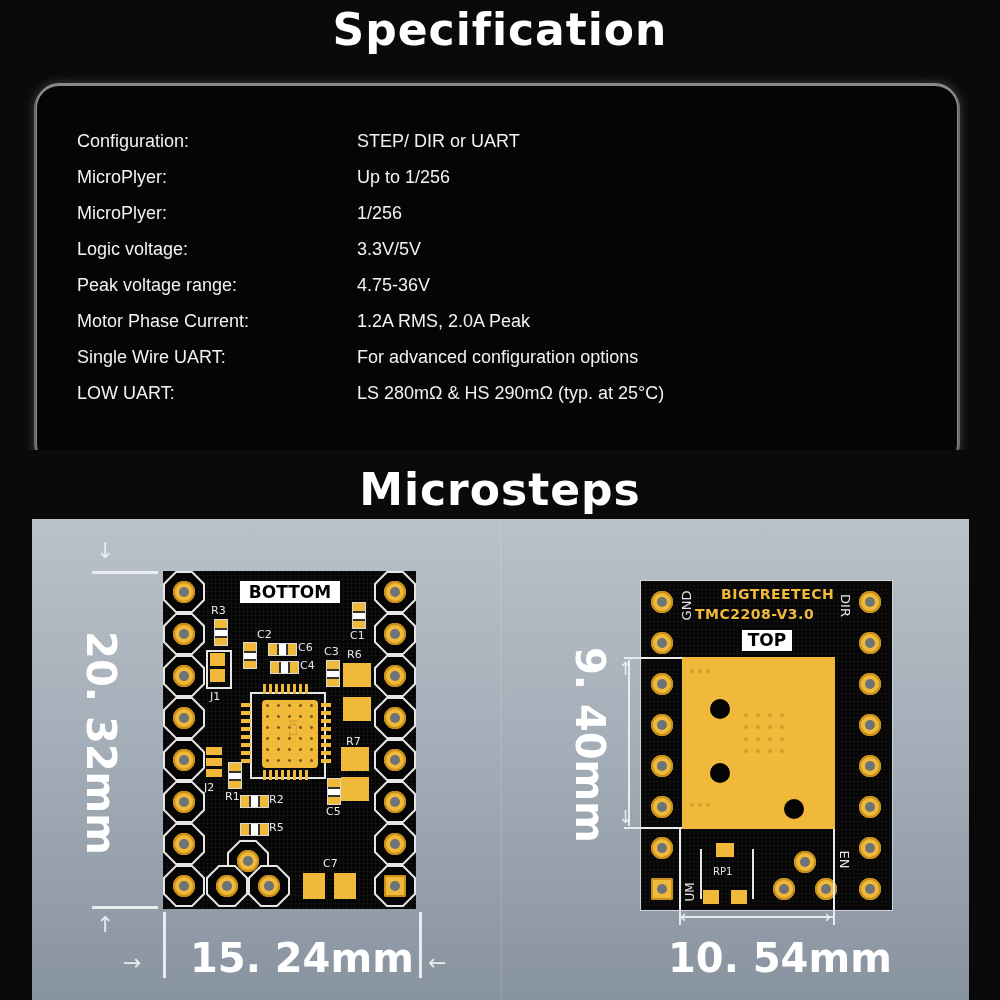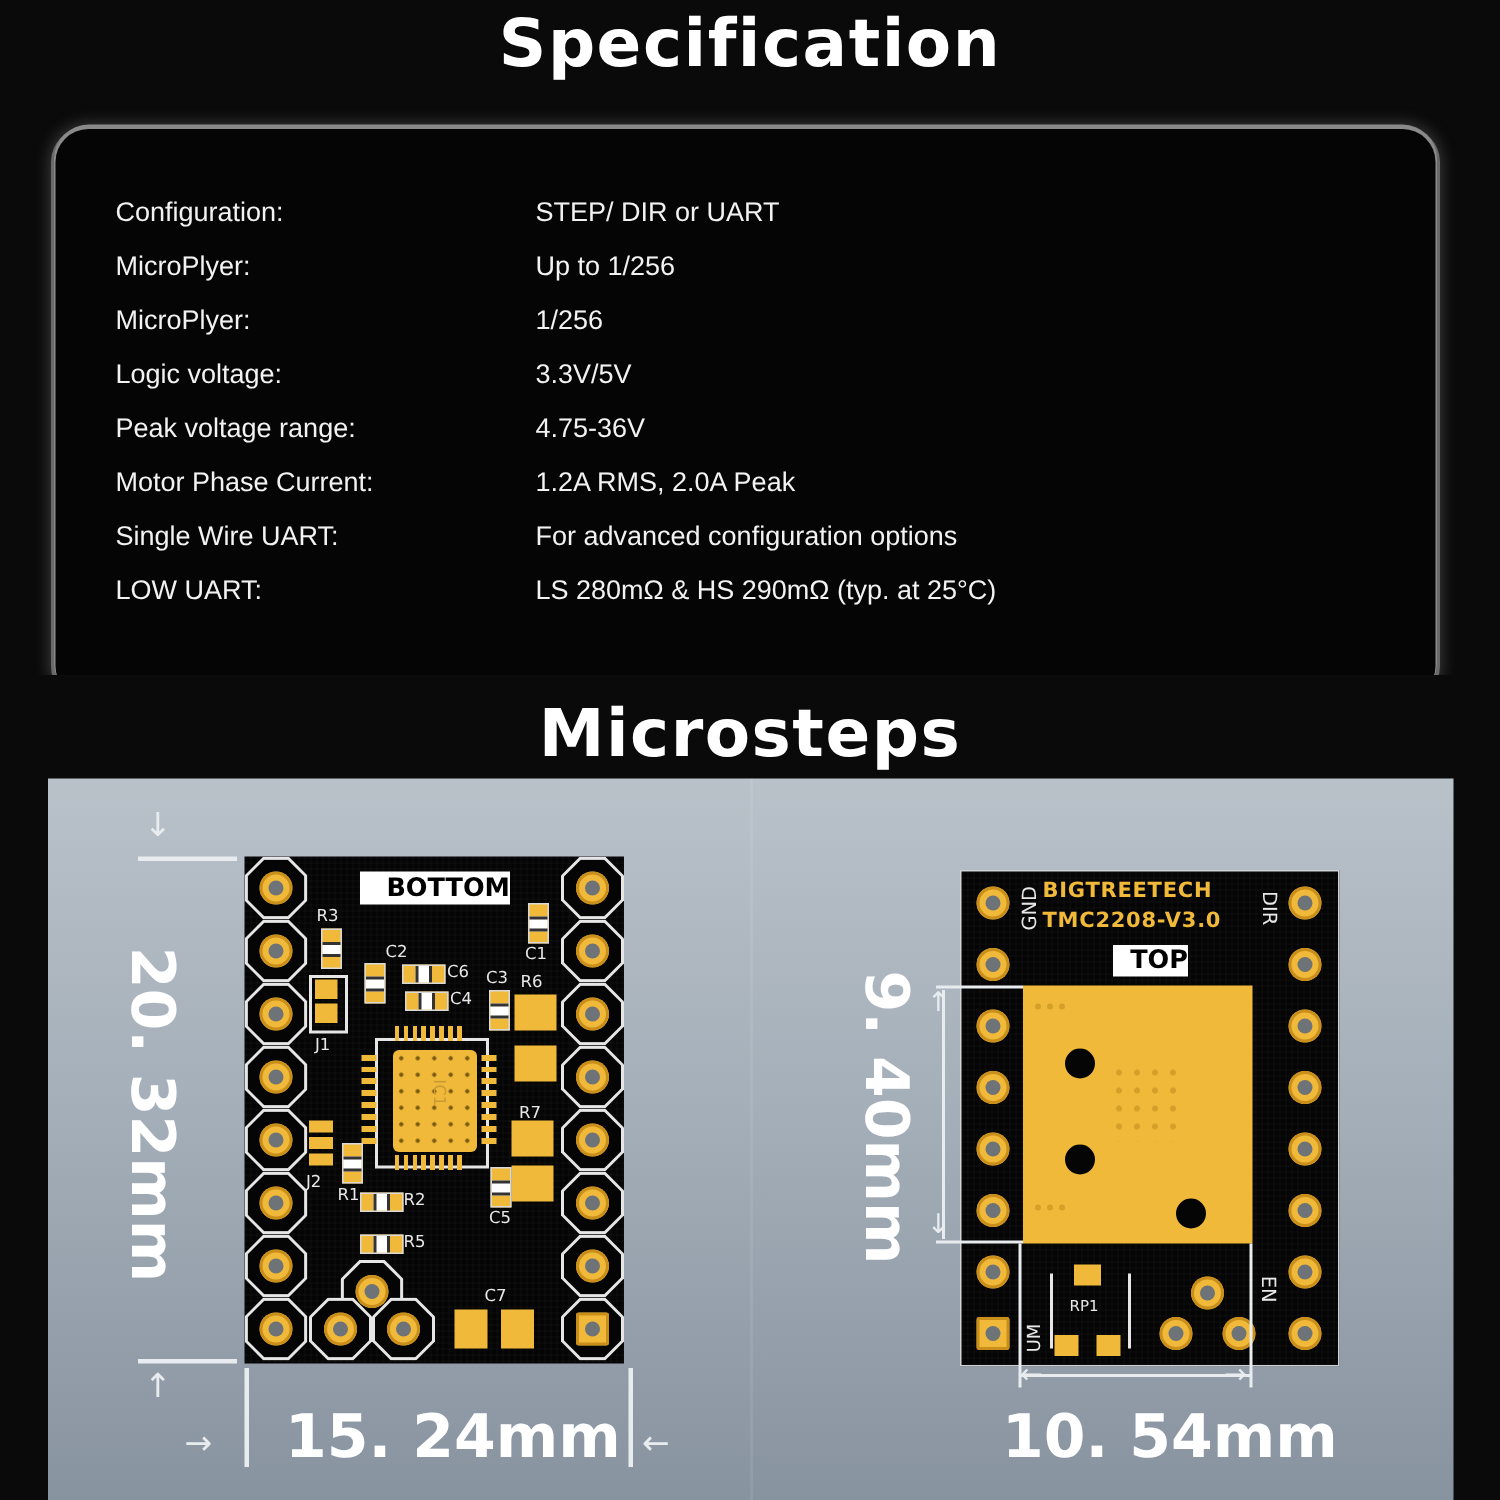--- a/index.html
+++ b/index.html
@@ -22,21 +22,21 @@
   .oct::after{content:"";position:absolute;inset:2px;clip-path:polygon(30% 0,70% 0,100% 30%,100% 70%,70% 100%,30% 100%,0 70%,0 30%);background:#050505;}
   .pad{position:absolute;width:22px;height:22px;border-radius:50%;background:#f0b93a;box-shadow:inset 0 0 0 2px #c98f1a;}
   .pad::after{content:"";position:absolute;left:6px;top:6px;width:10px;height:10px;border-radius:50%;background:#6e7378;}
   .pad.sq{border-radius:2px;}
   .smd{position:absolute;background:#f0b93a;}
   .part{position:absolute;background:#f0b93a;border:1px solid #d9d9d9;}
   .part::after{content:"";position:absolute;left:30%;right:30%;top:0;bottom:0;background:#fff;border-left:2px solid #333;border-right:2px solid #333;}
   .part.v::after{left:0;right:0;top:30%;bottom:30%;border:none;border-top:2px solid #333;border-bottom:2px solid #333;}
   .lbl{position:absolute;font-family:"DejaVu Sans",sans-serif;font-size:11px;color:#e8e8e8;white-space:nowrap;}
   .silk-box{position:absolute;border:2px solid #e6e6e6;}
-  .tag{position:absolute;background:#fff;color:#000;font-weight:bold;font-family:"DejaVu Sans",sans-serif;text-align:right;}
+  .tag{position:absolute;background:#fff;color:#000;font-weight:bold;font-family:"DejaVu Sans",sans-serif;text-align:center;}
   .dimline{position:absolute;background:#e8ecef;}
   .arrow{position:absolute;color:#e8ecef;font-size:22px;line-height:22px;font-family:"DejaVu Sans",sans-serif;}
   .dimtext{position:absolute;color:#fff;font-family:"DejaVu Sans",sans-serif;font-weight:bold;white-space:nowrap;}
   .brand{position:absolute;color:#f0b93a;font-family:"DejaVu Sans",sans-serif;font-weight:bold;font-size:14px;letter-spacing:0.5px;white-space:nowrap;}
   .via{position:absolute;width:4px;height:4px;border-radius:50%;background:#d4a02a;}
   .hole{position:absolute;border-radius:50%;background:#050505;}
 </style>
 </head>
 <body>
 
@@ -223,21 +223,21 @@
 
   <div class="pad" style="left:859px;top:591px"></div>
   <div class="pad" style="left:859px;top:632px"></div>
   <div class="pad" style="left:859px;top:673px"></div>
   <div class="pad" style="left:859px;top:714px"></div>
   <div class="pad" style="left:859px;top:755px"></div>
   <div class="pad" style="left:859px;top:796px"></div>
   <div class="pad" style="left:859px;top:837px"></div>
   <div class="pad" style="left:859px;top:878px"></div>
 
-  <div class="brand" style="left:695px;top:586px">BIGTREETECH</div>
+  <div class="brand" style="left:721px;top:586px">BIGTREETECH</div>
   <div class="brand" style="left:695px;top:606px">TMC2208-V3.0</div>
   <div class="lbl" style="left:672px;top:598px;font-size:13px;transform:rotate(-90deg);">GND</div>
   <div class="lbl" style="left:834px;top:598px;font-size:13px;transform:rotate(90deg);">DIR</div>
   <div class="tag" style="left:742px;top:630px;width:50px;height:21px;line-height:21px;font-size:17px;">TOP</div>
 
   <div class="smd" style="left:682px;top:657px;width:153px;height:172px;">
     <div class="via" style="left:8px;top:12px"></div>
       <div class="via" style="left:16px;top:12px"></div>
       <div class="via" style="left:24px;top:12px"></div>
     <div class="via" style="left:8px;top:146px"></div>

